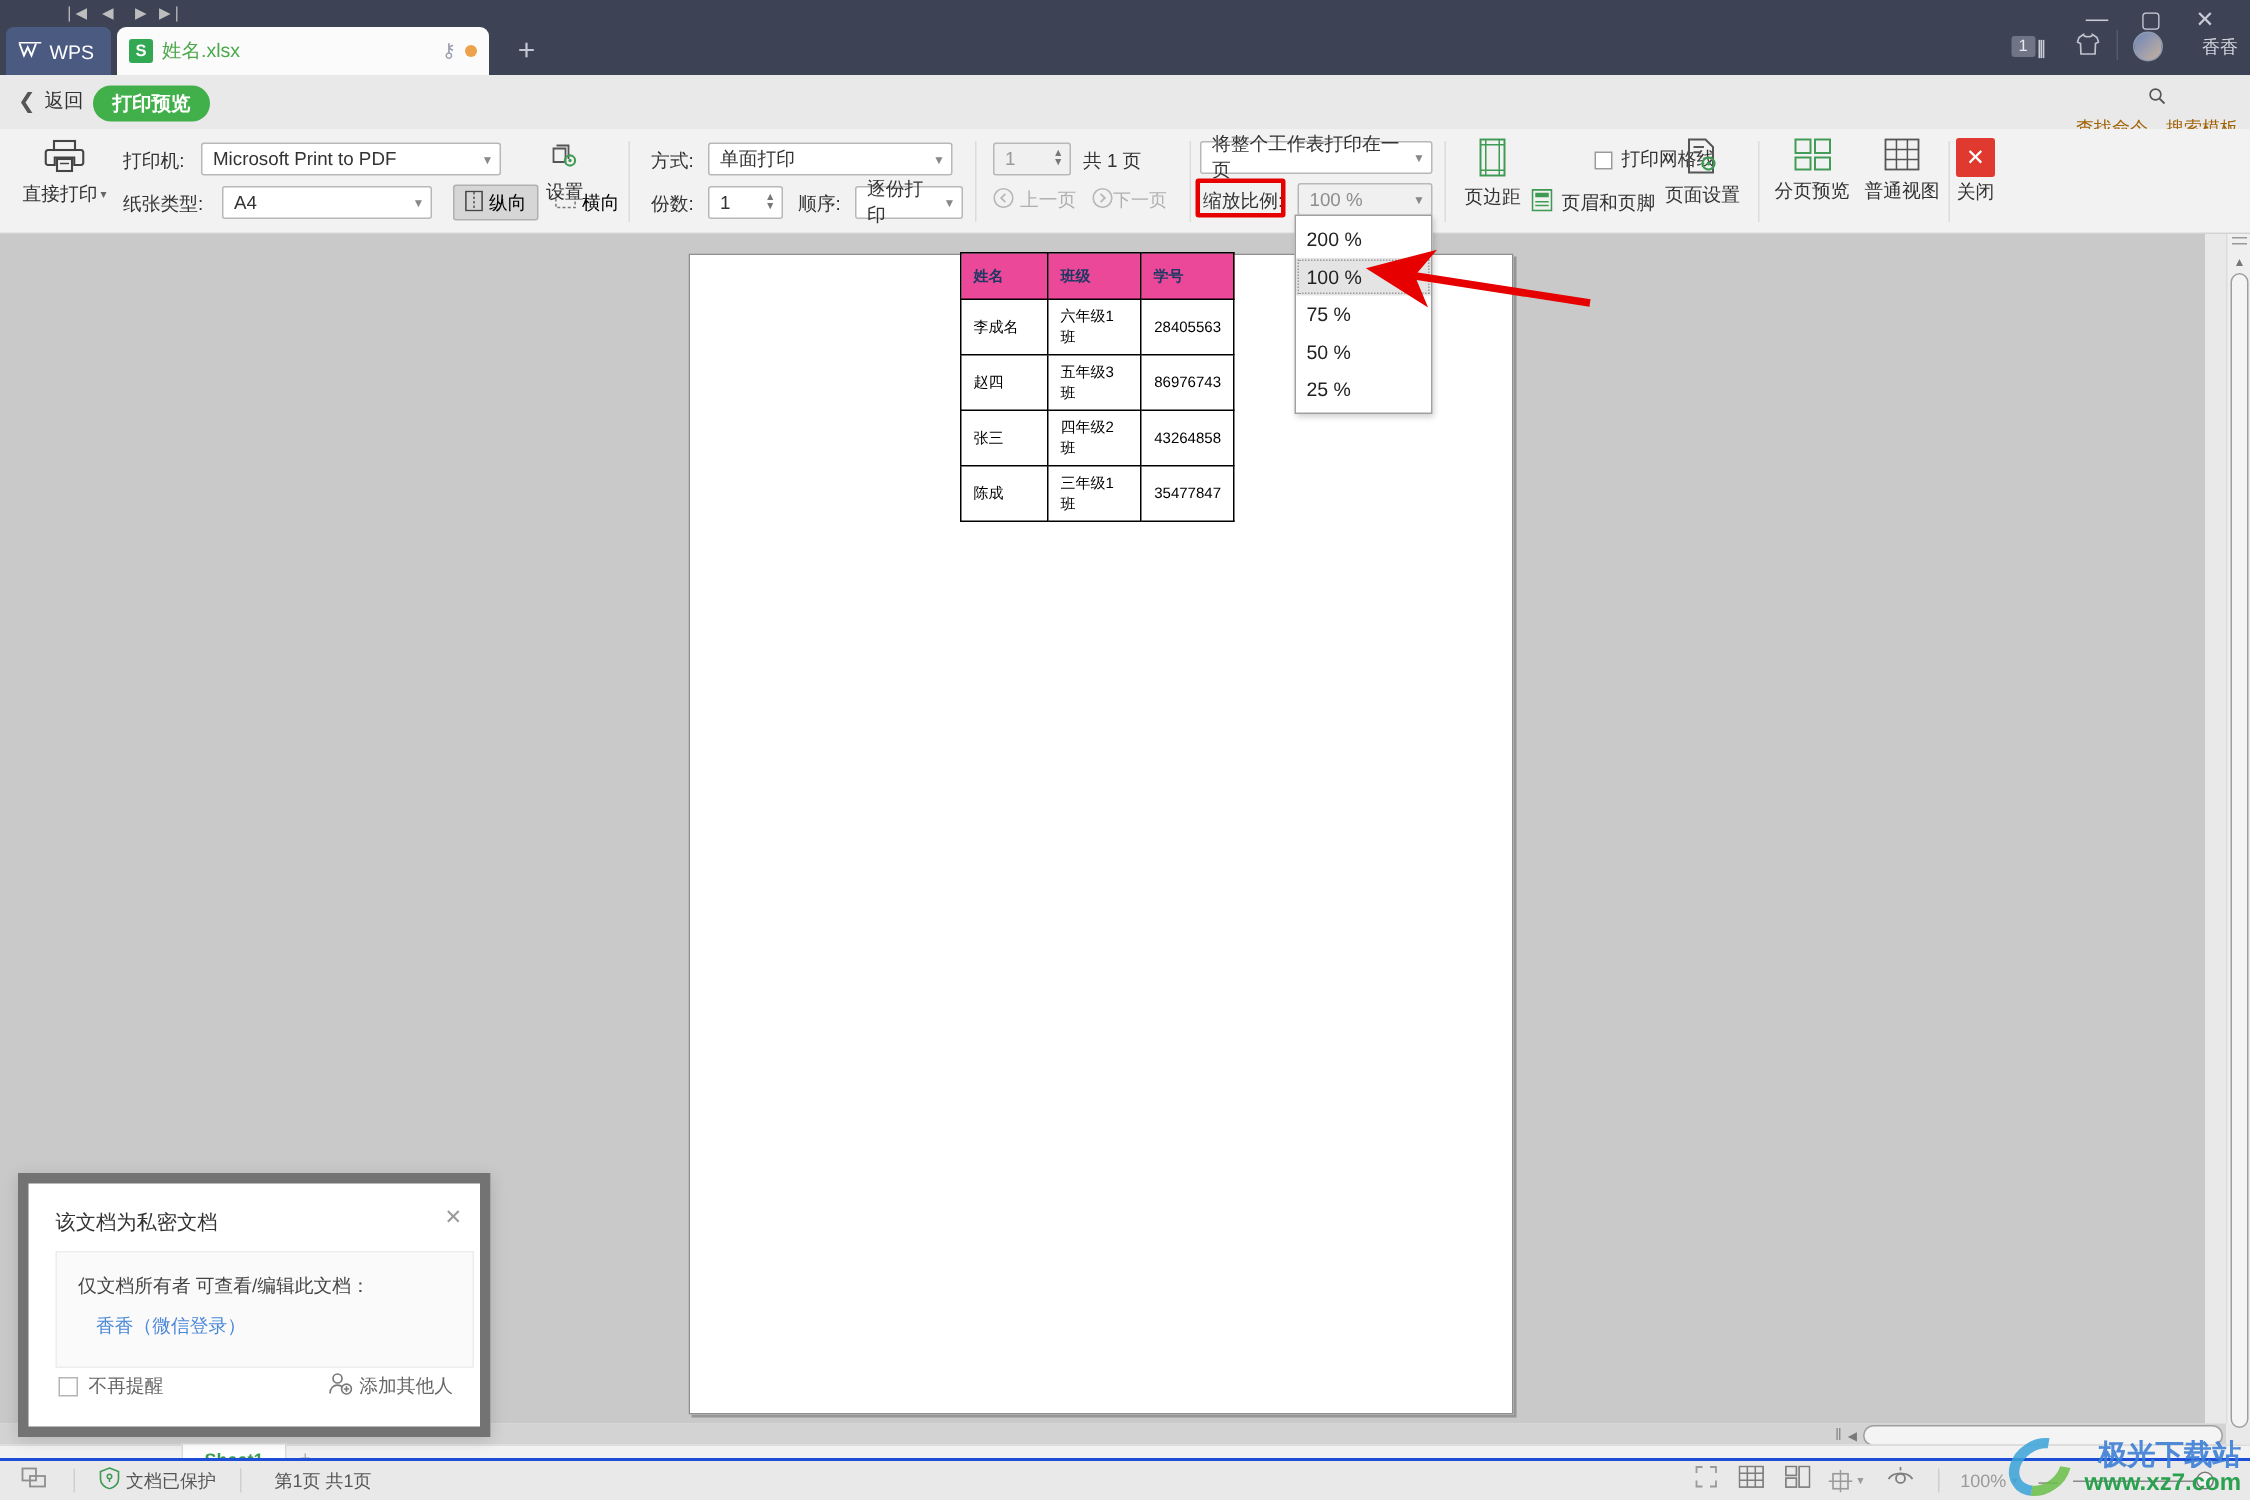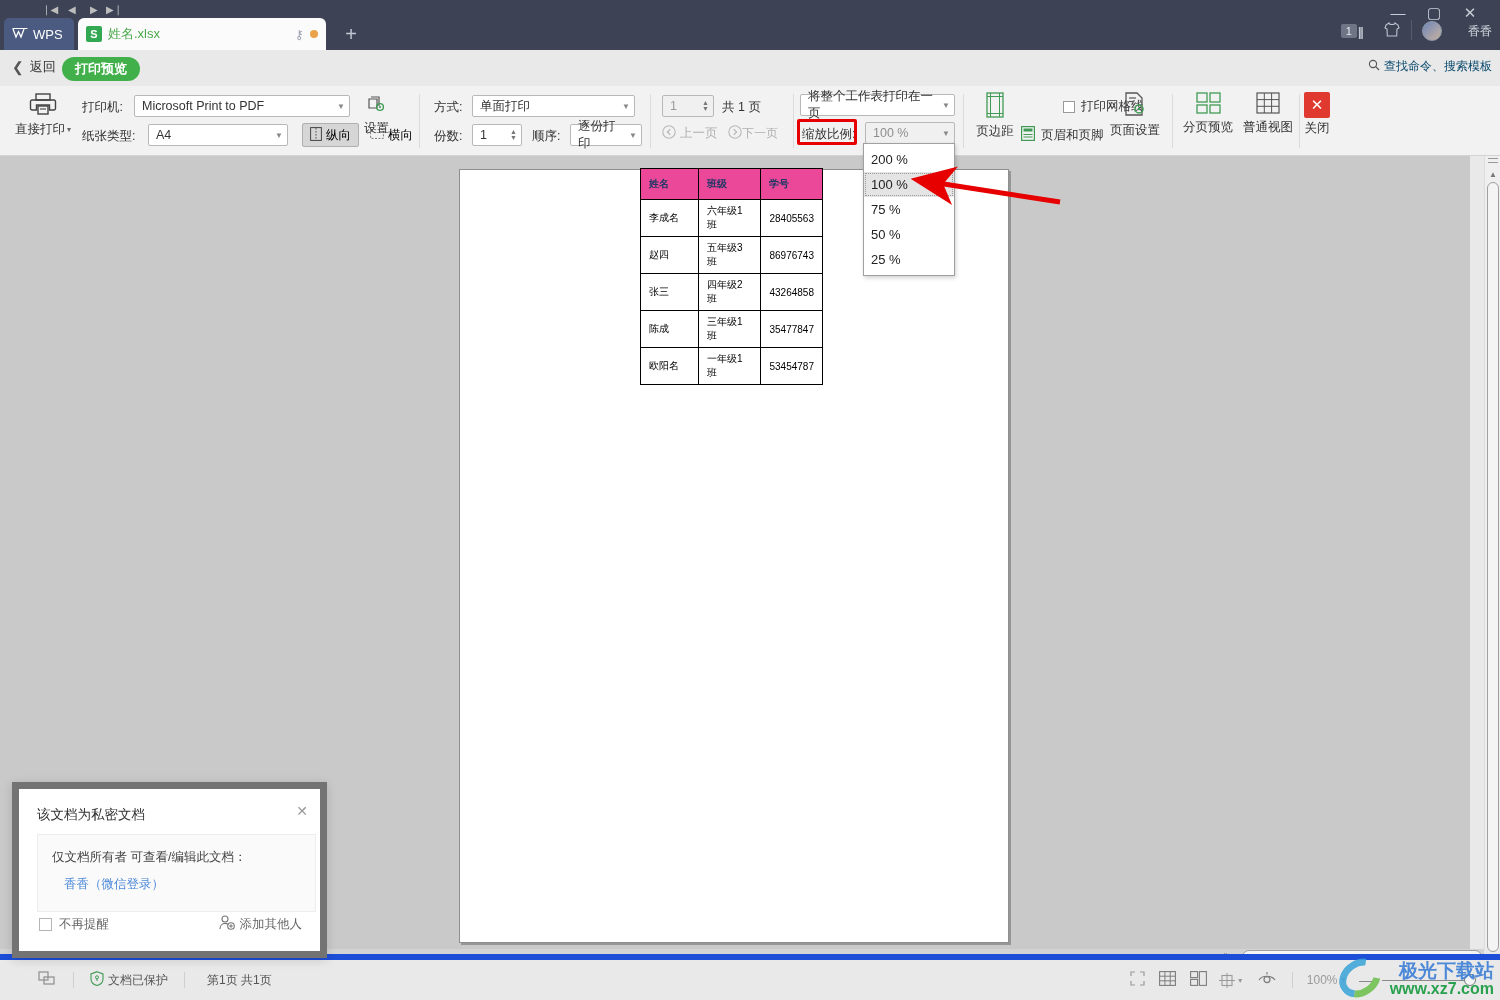--- a/index.html
+++ b/index.html
@@ -66,21 +66,21 @@
     position:absolute; left:12px; top:58px; display:flex; align-items:center;
     gap:6px; font-size:13px; color:#333;
   }
   .chev { font-size:14px; color:#555; }
   .pp-badge {
     position:absolute; left:62px; top:57px; background:#42b04a; color:#fff;
     border-radius:12px; padding:3px 13px; font-size:13px; font-weight:bold;
   }
   .search-box {
     position:absolute; right:8px; top:58px; display:flex; align-items:center; gap:4px;
-    font-size:12px; color:#0c4a6e;
+    font-size:12px; color:#a16207;flex-direction:column;
   }
 
   
   .ribbon {
     position:absolute; left:0; top:86px; width:1500px; height:70px;
     background:#f2f2f2; border-bottom:1px solid #d3d3d3;
   }
   .rsep { position:absolute; top:94px; width:1px; height:54px; background:#dcdcdc; }
   .lbl { font-size:12.5px; color:#333; }
   .box {
@@ -169,23 +169,23 @@
   .sheet-tab {
     position:absolute; left:121px; bottom:17px; width:70px; height:21px;
     background:#fff; border:1px solid #dcdcdc; border-bottom:none;
     display:flex; align-items:center; justify-content:center;
     font-size:12px; color:#3f9b54; font-weight:bold;
   }
   .sheet-plus { position:absolute; left:200px; bottom:21px; font-size:12px; color:#a8a8a8; }
 
   
   .statusbar {
-    position:absolute; left:0; bottom:0; width:1500px; height:46px;
-    background:#e9e9e9; border-top:6px solid #1d4ed8;
-    display:flex; align-items:center;padding-left:24px;
+    position:absolute; left:0; bottom:0; width:1500px; height:28px;
+    background:#e9e9e9; border-top:2px solid #1d4ed8;
+    display:flex; align-items:center;
   }
   .sb-item { font-size:12px; color:#555; display:flex; align-items:center; gap:4px; }
   .sb-sep { width:1px; height:16px; background:#cfcfcf; }
   .zoom-slider { display:flex; align-items:center; gap:5px; }
   .zs-line { width:88px; height:1px; background:#8a8a8a; position:relative; }
   .zs-knob {
     position:absolute; right:-6px; top:-6px; width:12px; height:12px;
     border-radius:50%; border:1px solid #7a7a7a; background:#f4f4f4;
   }
 
@@ -296,21 +296,21 @@
           <line x1="11" y1="17" x2="17" y2="17" stroke="#444" stroke-width="1.1"></line>
         </svg>
     </span>
     <span style="display:flex;align-items:center;gap:2px;">
       <span>直接打印</span>
       <span style="font-size:8px;color:#666;">▾</span>
     </span>
   </div>
 
   <span class="lbl" style="position:absolute;left:82px;top:99px;">打印机:</span>
-  <div class="box" style="position:absolute;left:134px;top:95px;width:216px;">
+  <div class="box" style="position:absolute;left:134px;top:95px;width:200px;">
     <span>Microsoft Print to PDF</span>
     <span class="caret">▼</span>
   </div>
   <span class="lbl" style="position:absolute;left:82px;top:128px;">纸张类型:</span>
   <div class="box" style="position:absolute;left:148px;top:124px;width:140px;">
     <span>A4</span>
     <span class="caret">▼</span>
   </div>
   <div class="pill" style="position:absolute;left:302px;top:123px;">
     <span>
@@ -505,25 +505,20 @@
       <tr>
         <td class="c1">张三</td>
         <td class="c2">四年级2班</td>
         <td class="c3">43264858</td>
       </tr>
       <tr>
         <td class="c1">陈成</td>
         <td class="c2">三年级1班</td>
         <td class="c3">35477847</td>
       </tr>
-      <tr>
-        <td class="c1">欧阳名</td>
-        <td class="c2">一年级1班</td>
-        <td class="c3">53454787</td>
-      </tr>
     </tbody>
   </table>
 
   <div class="dropdown">
     <div class="dd-item">200 %</div>
     <div class="dd-item sel">100 %</div>
     <div class="dd-item">75 %</div>
     <div class="dd-item">50 %</div>
     <div class="dd-item">25 %</div>
   </div>

